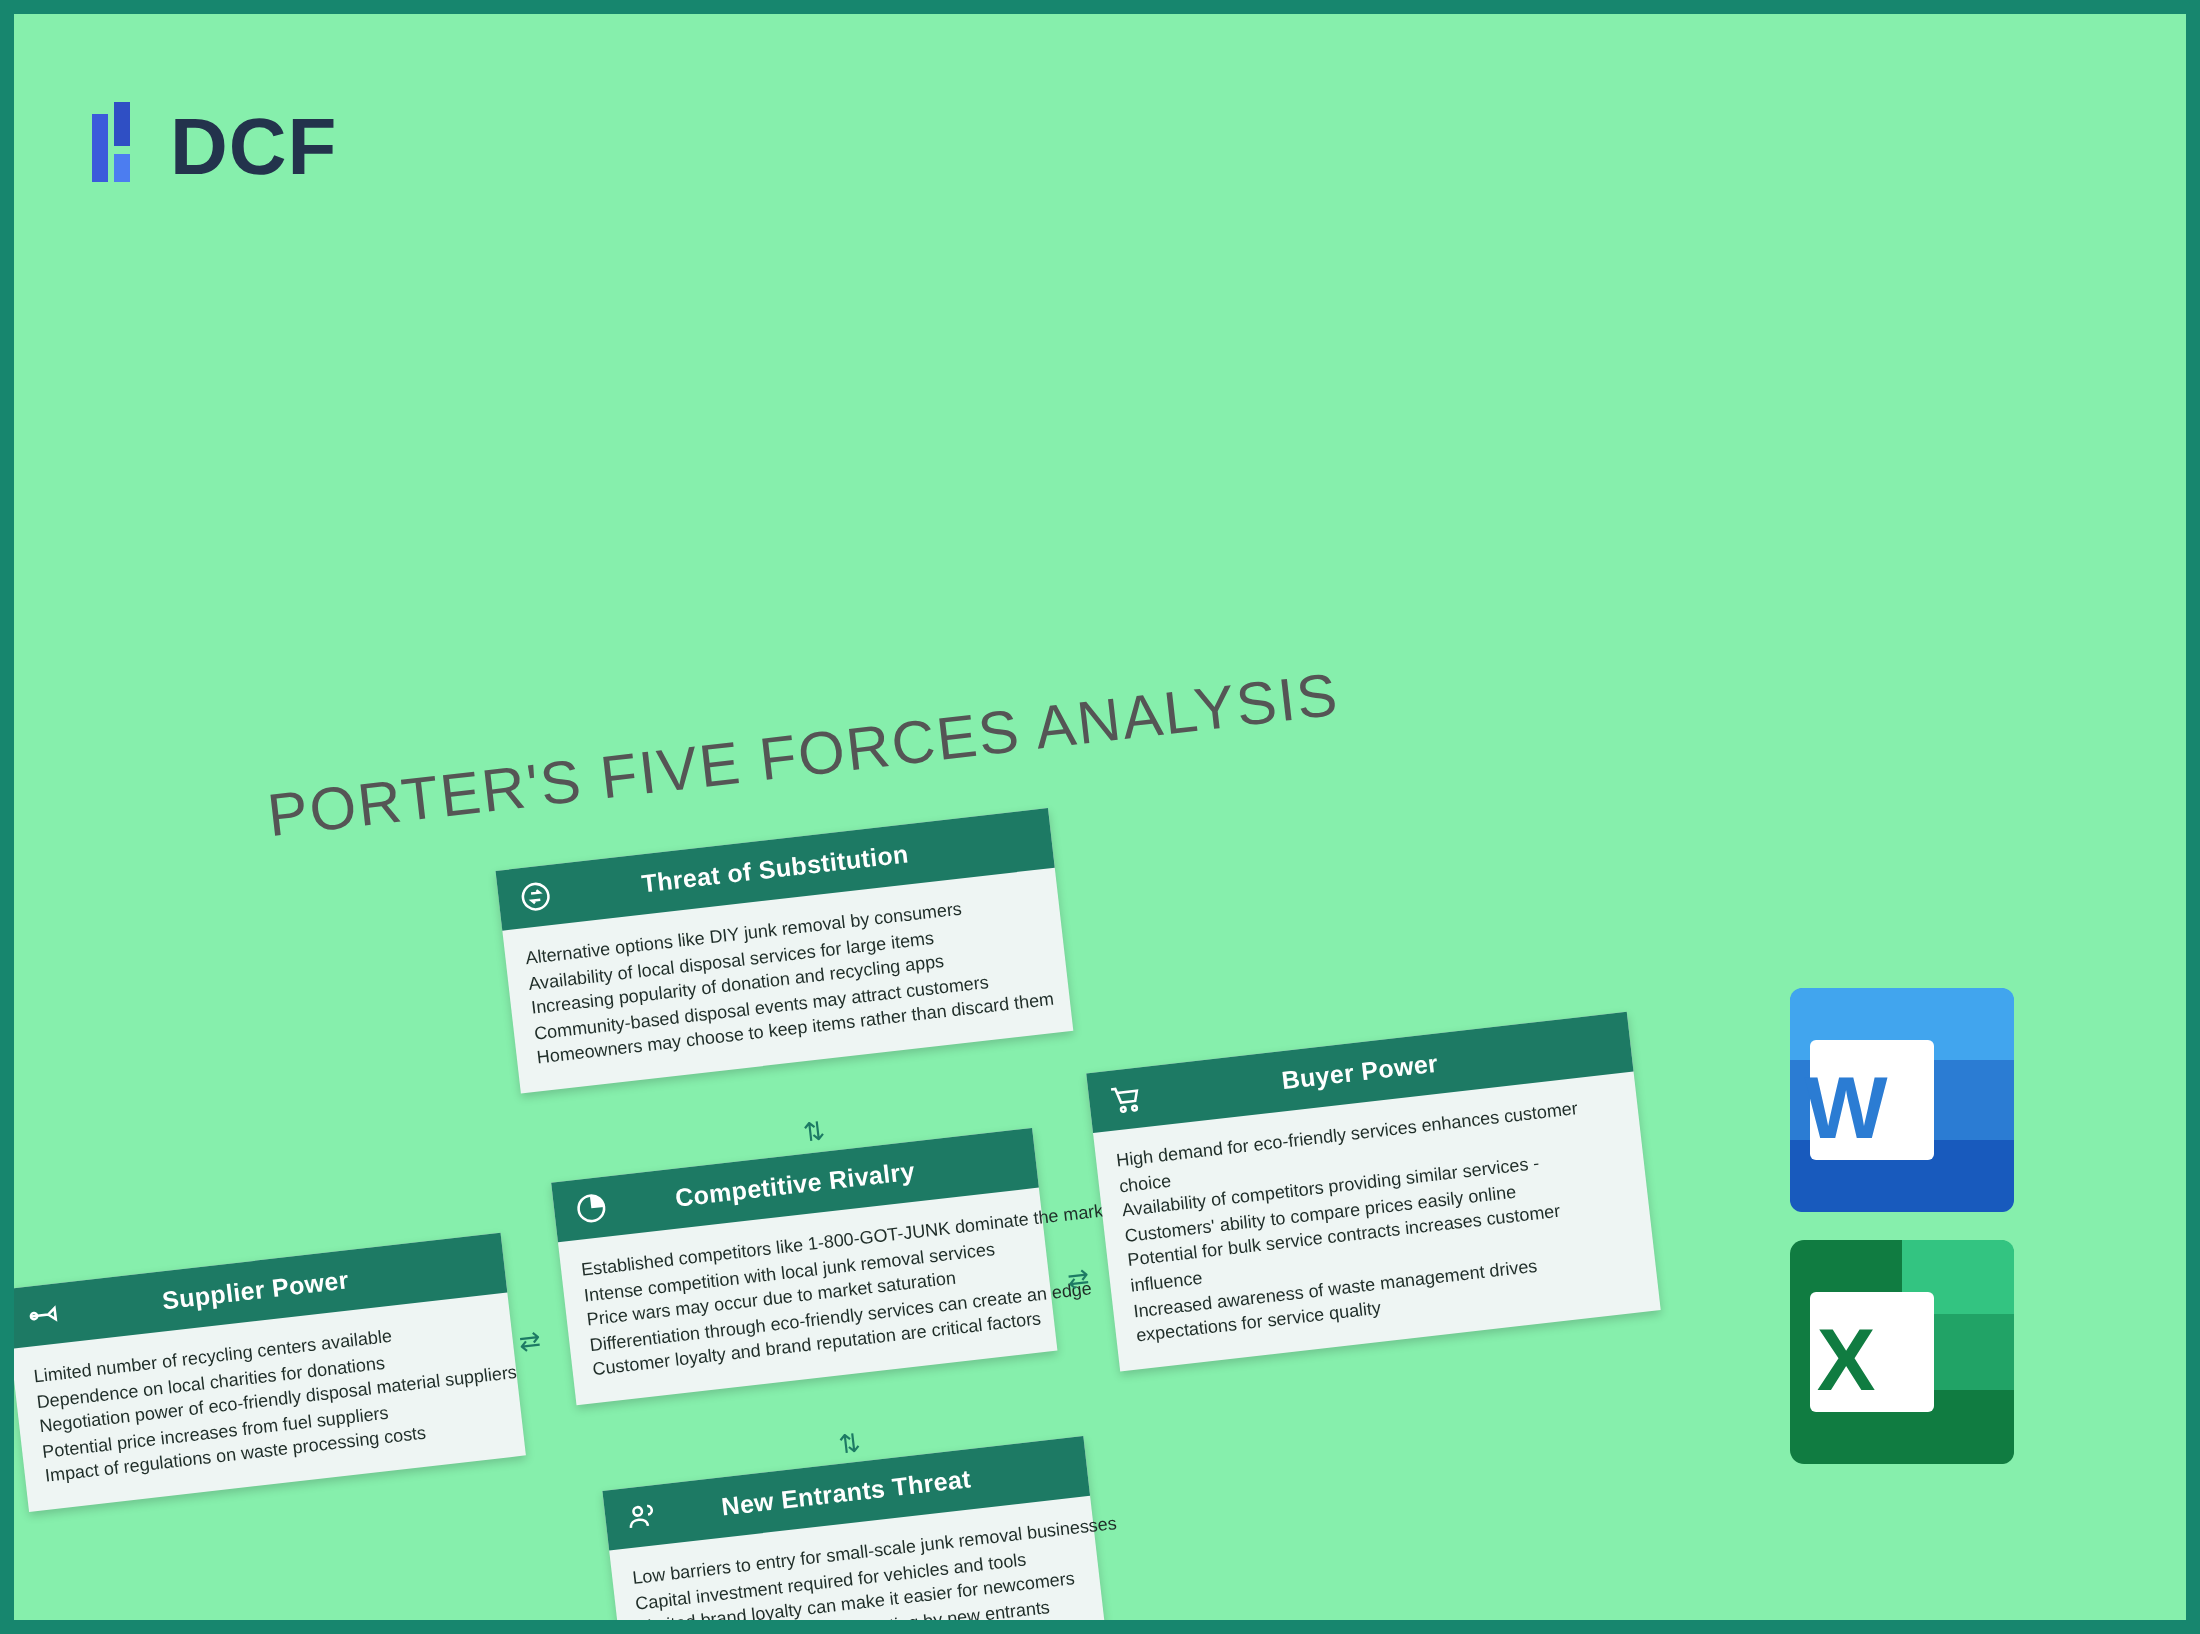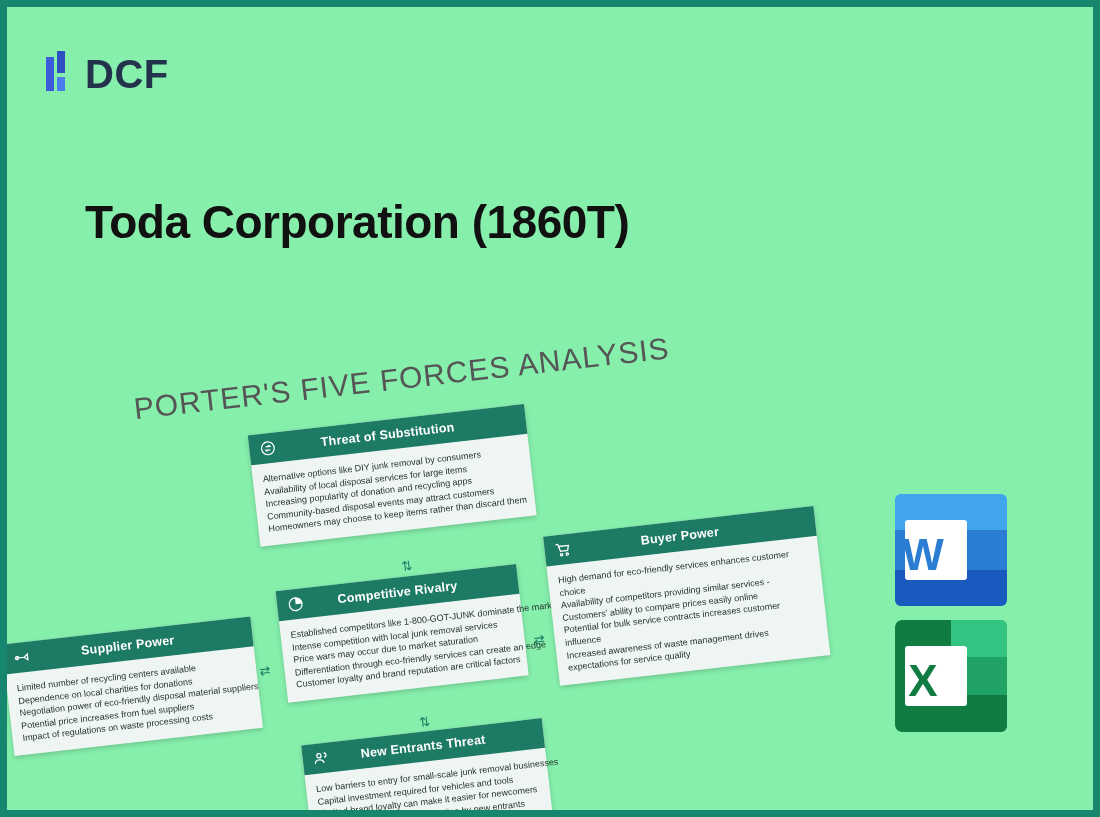--- a/index.html
+++ b/index.html
@@ -167,21 +167,20 @@
     <span class="logo-mark">
       <svg width="30" height="46" viewBox="0 0 30 46">
         <rect x="1" y="6" width="8" height="34" fill="#3b5bdb"></rect>
         <rect x="12" y="0" width="8" height="22" fill="#2f4fc4"></rect>
         <rect x="12" y="26" width="8" height="14" fill="#4c7df0"></rect>
       </svg>
     </span>
     <span class="logo-text">DCF</span>
   </div>
 
-  <div class="main-title">Toda Corporation (1860T)</div>
 
   <div class="diagram">
 
     <div class="diagram-title">PORTER'S FIVE FORCES ANALYSIS</div>
 
     <div class="card" id="card-substitution">
       <div class="card-head">
         <span class="hd-icon">
           <svg width="17" height="17" viewBox="0 0 24 24" fill="none" stroke="#ffffff" stroke-width="1.8">
             <circle cx="12" cy="12" r="9"></circle>

